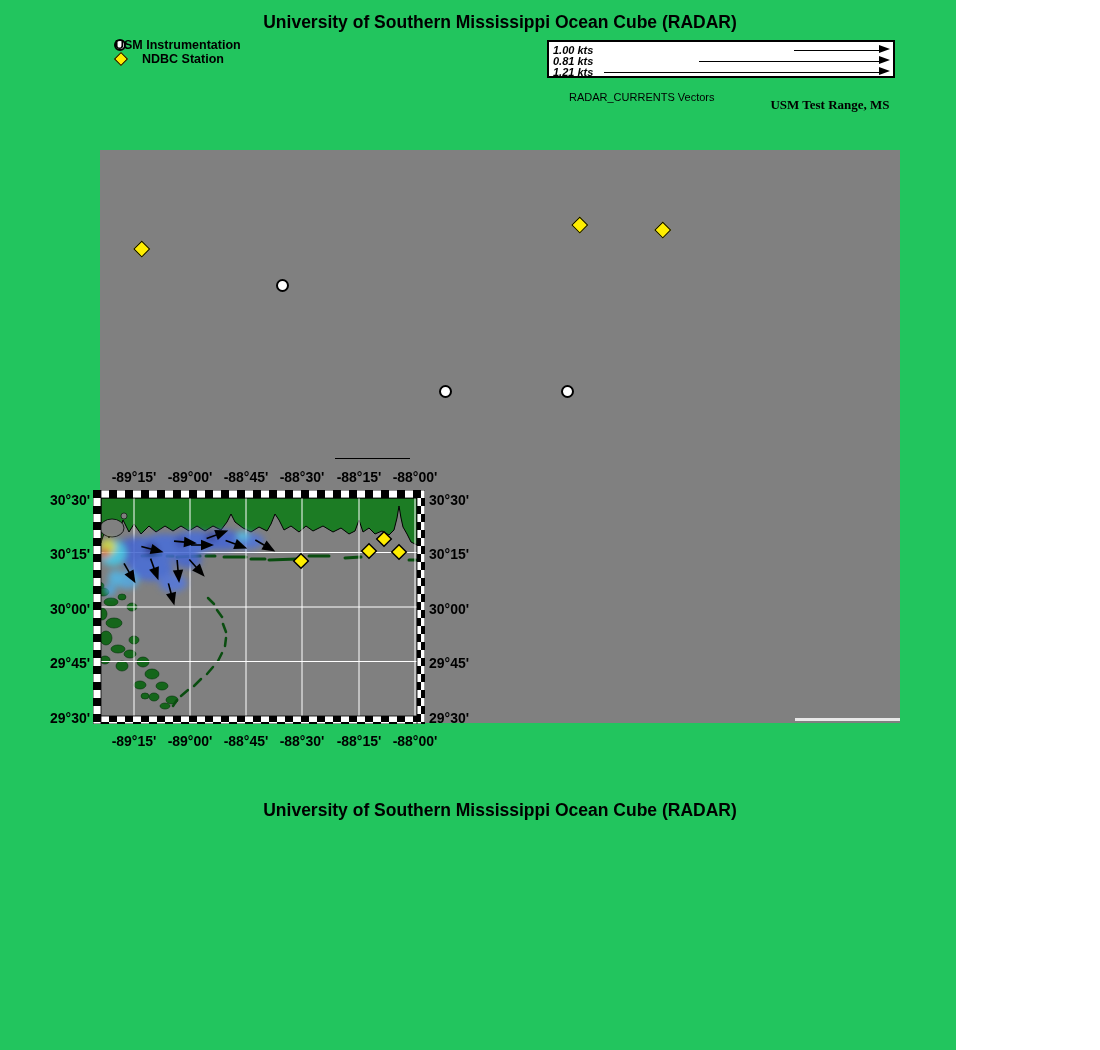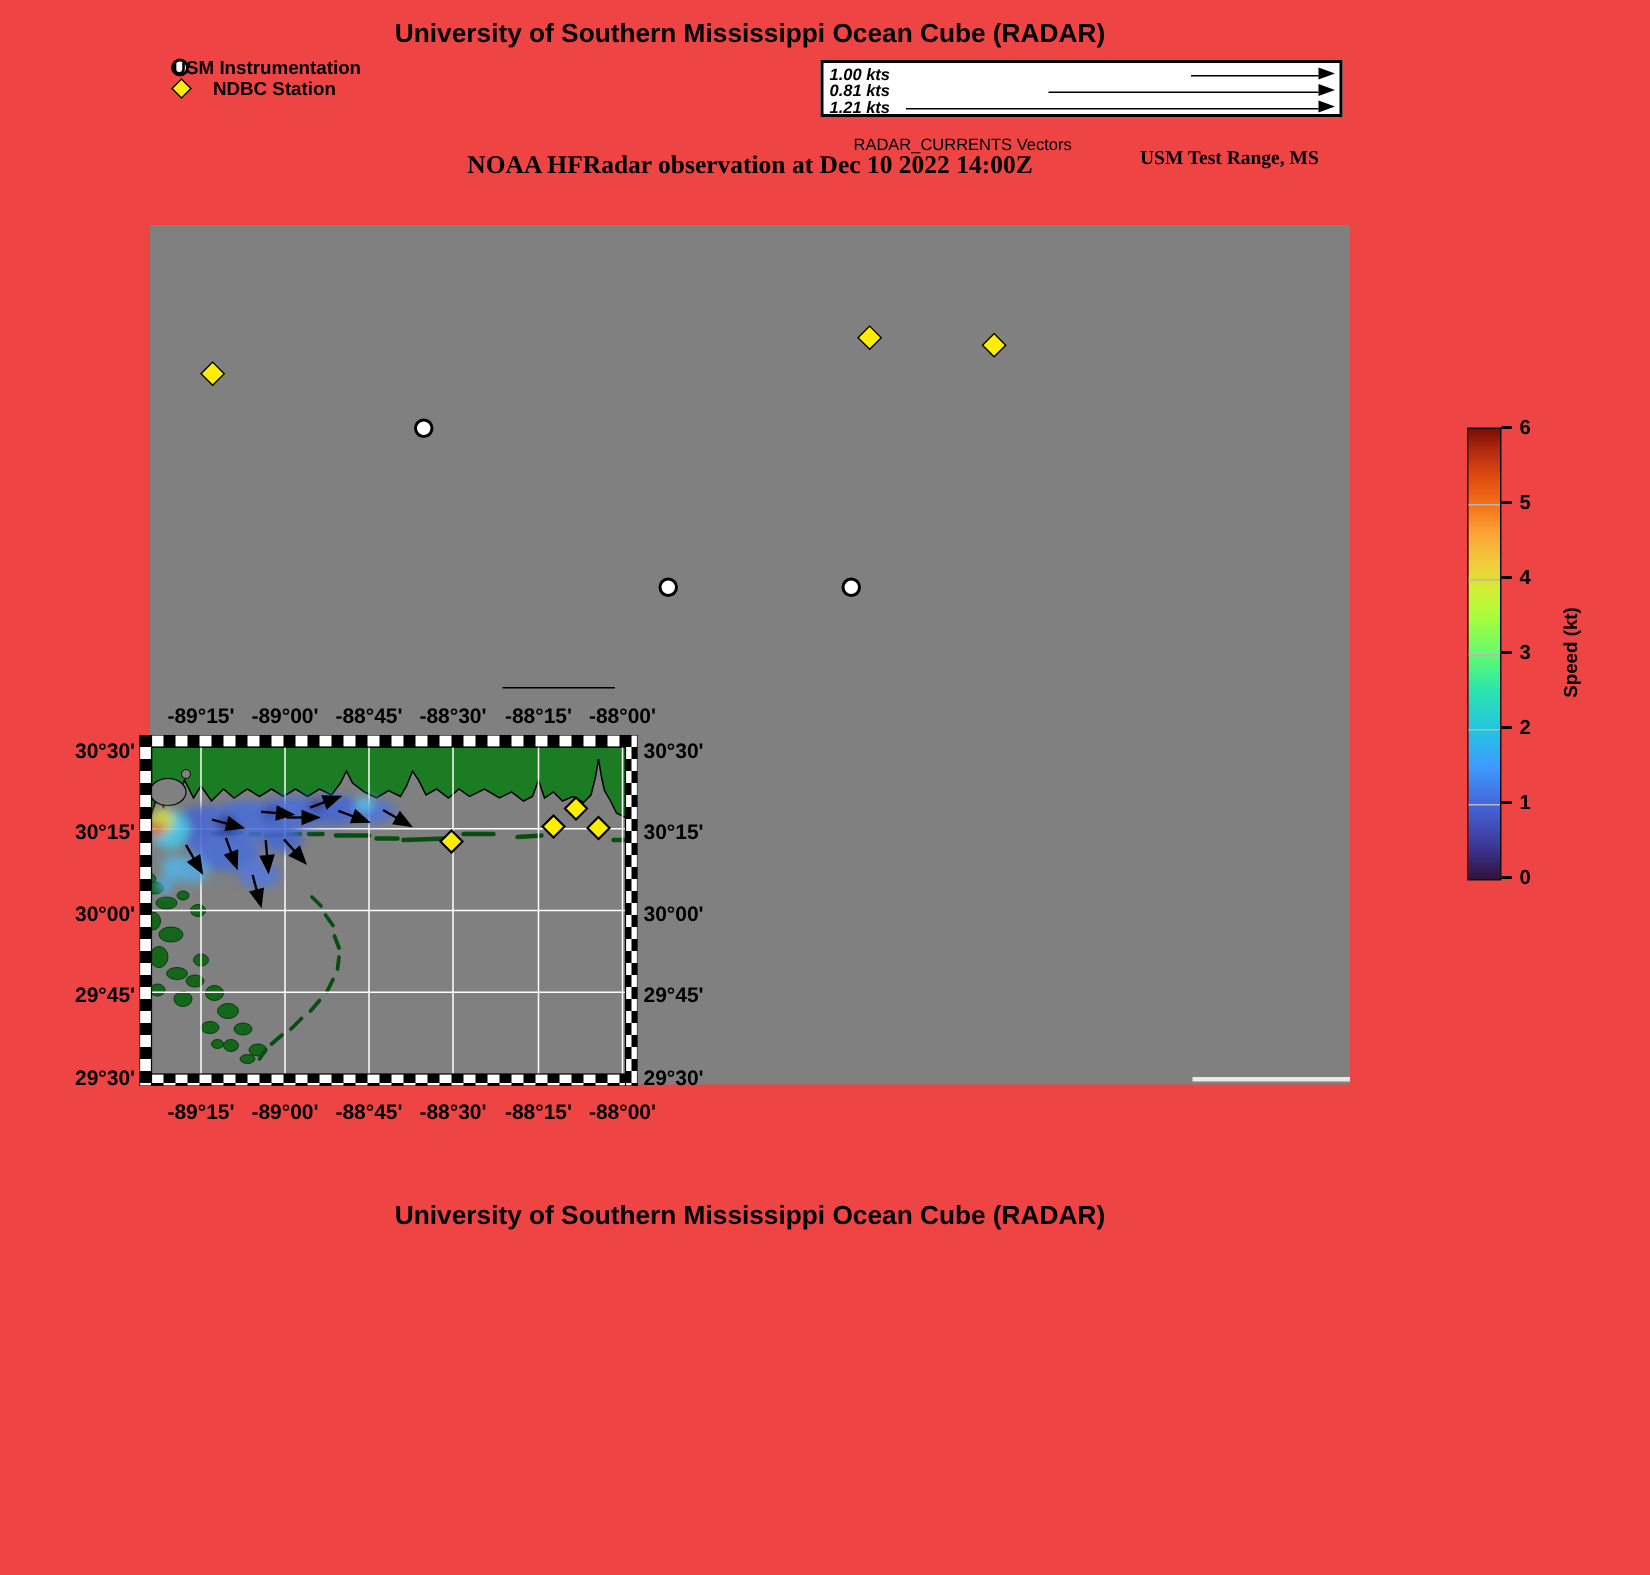--- a/index.html
+++ b/index.html
@@ -1,23 +1,23 @@
 <!DOCTYPE html>
 <html><head>
 <meta charset="utf-8">
 <style>
   html,body{margin:0;padding:0;background:#fff;}
-  #page{position:relative;width:1100px;height:1050px;background:#ef4444;overflow:hidden;
+  #page{position:relative;width:956px;height:1050px;background:#22c55e;overflow:hidden;
         font-family:"Liberation Sans",sans-serif;color:#000;}
   .abs{position:absolute;}
   .title{left:0;top:12px;width:1000px;text-align:center;font-size:17.5px;font-weight:bold;}
   .footer-title{left:0;top:800px;width:1000px;text-align:center;font-size:17.5px;font-weight:bold;}
   .subtitle{left:0;top:100px;width:1000px;text-align:center;
             font-family:"Liberation Serif",serif;font-size:17px;font-weight:bold;}
-  .range-label{left:760px;top:97px;width:140px;text-align:left;
+  .range-label{left:760px;top:97px;width:140px;text-align:center;
                font-family:"Liberation Serif",serif;font-size:13px;font-weight:bold;}
   .legend-row{font-size:12.5px;font-weight:bold;}
   .legend-circle{left:114px;top:39px;width:8px;height:8px;border:2.2px solid #000;border-radius:50%;background:#fff;}
   .legend-diamond{left:116px;top:54px;width:8px;height:8px;border:1.6px solid #000;background:#ffee00;transform:rotate(45deg);}
   .scale-box{left:547px;top:40px;width:344px;height:34px;border:2.5px solid #000;background:#fff;}
   .scale-row-label{position:absolute;left:4px;font-size:11px;font-weight:bold;line-height:11px;font-style:italic;}
   .scale-line{position:absolute;height:1px;background:#000;}
   .scale-arrow{position:absolute;width:0;height:0;border-left:11px solid #000;
                border-top:4.5px solid transparent;border-bottom:4.5px solid transparent;}
   .vectors-caption{left:549px;top:91px;font-size:11px;font-weight:normal;margin-left:20px;}
@@ -57,21 +57,20 @@
       <div class="scale-arrow" style="top: 3px; right: 3px;"></div>
       <div class="scale-row-label" style="top: 14px;">0.81 kts</div>
       <div class="scale-line" style="top: 18.5px; right: 14px; width: 180px;"></div>
       <div class="scale-arrow" style="top: 14px; right: 3px;"></div>
       <div class="scale-row-label" style="top: 25px;">1.21 kts</div>
       <div class="scale-line" style="top: 29.5px; right: 14px; width: 275px;"></div>
       <div class="scale-arrow" style="top: 25px; right: 3px;"></div>
     </div>
   <div class="abs vectors-caption">RADAR_CURRENTS Vectors</div>
 
-  <div class="abs subtitle">NOAA HFRadar observation at Dec 10 2022 14:00Z</div>
   <div class="abs range-label">USM Test Range, MS</div>
 
   <div class="abs main-map"></div>
   <div class="abs map-edge-artifact"></div>
   <div class="abs scale-bar-line"></div>
   <div class="abs" style="left:0;top:0;width:1100px;height:1050px;pointer-events:none;">
       <div class="marker usm-circle" style="left: 276px; top: 279px;"></div>
       <div class="marker usm-circle" style="left: 439px; top: 385px;"></div>
       <div class="marker usm-circle" style="left: 561px; top: 385px;"></div>
       <div class="marker ndbc-diamond" style="left: 135.5px; top: 242.5px;"></div>

